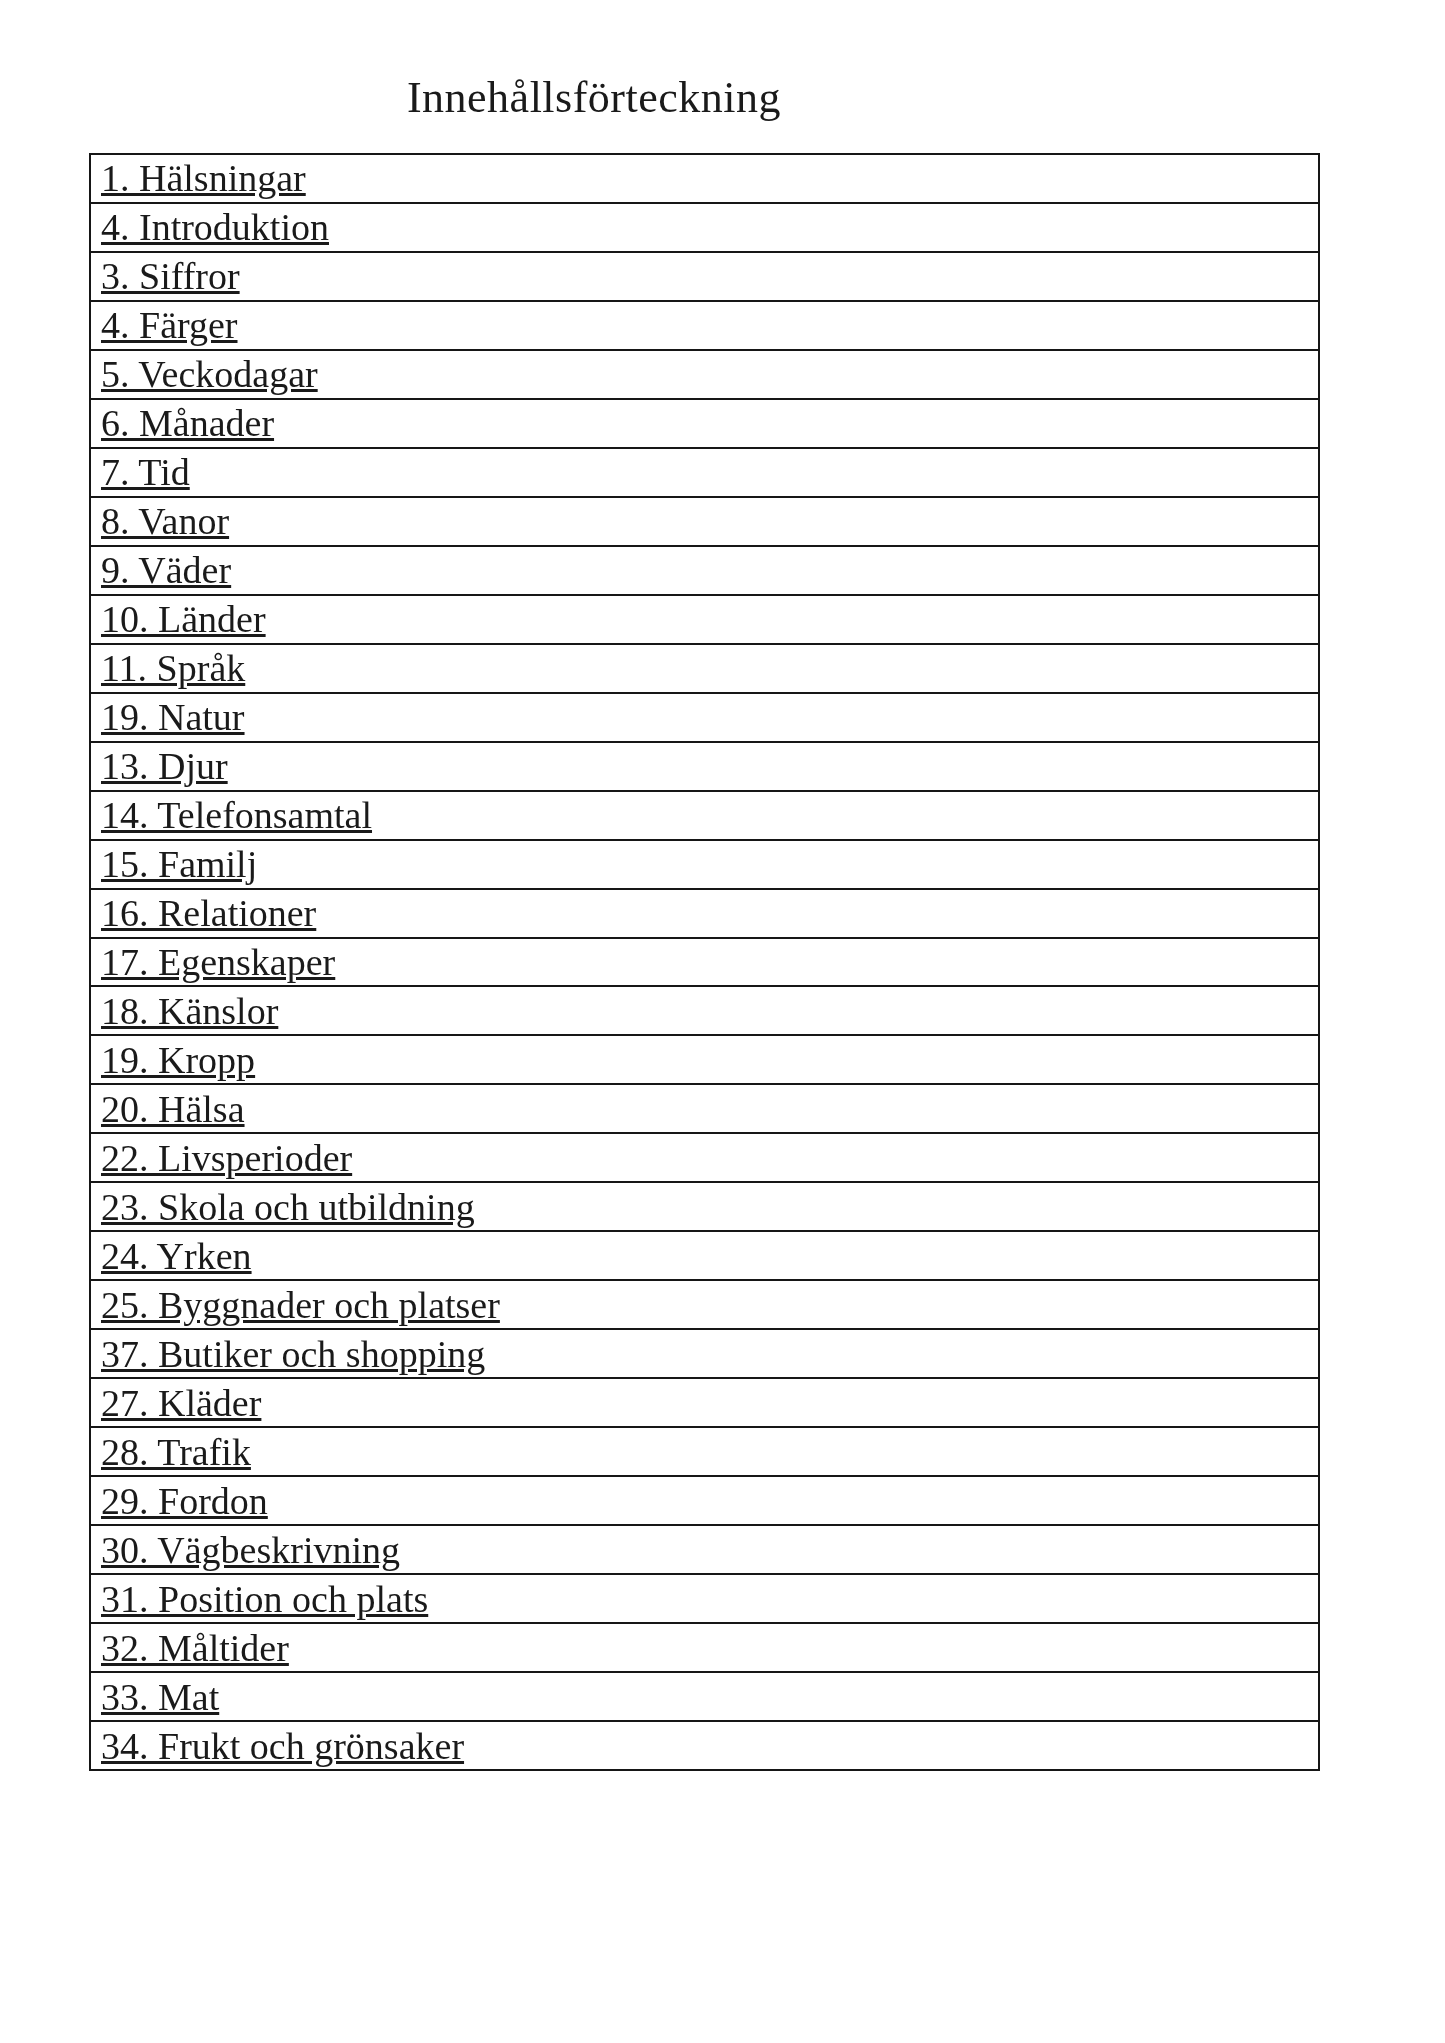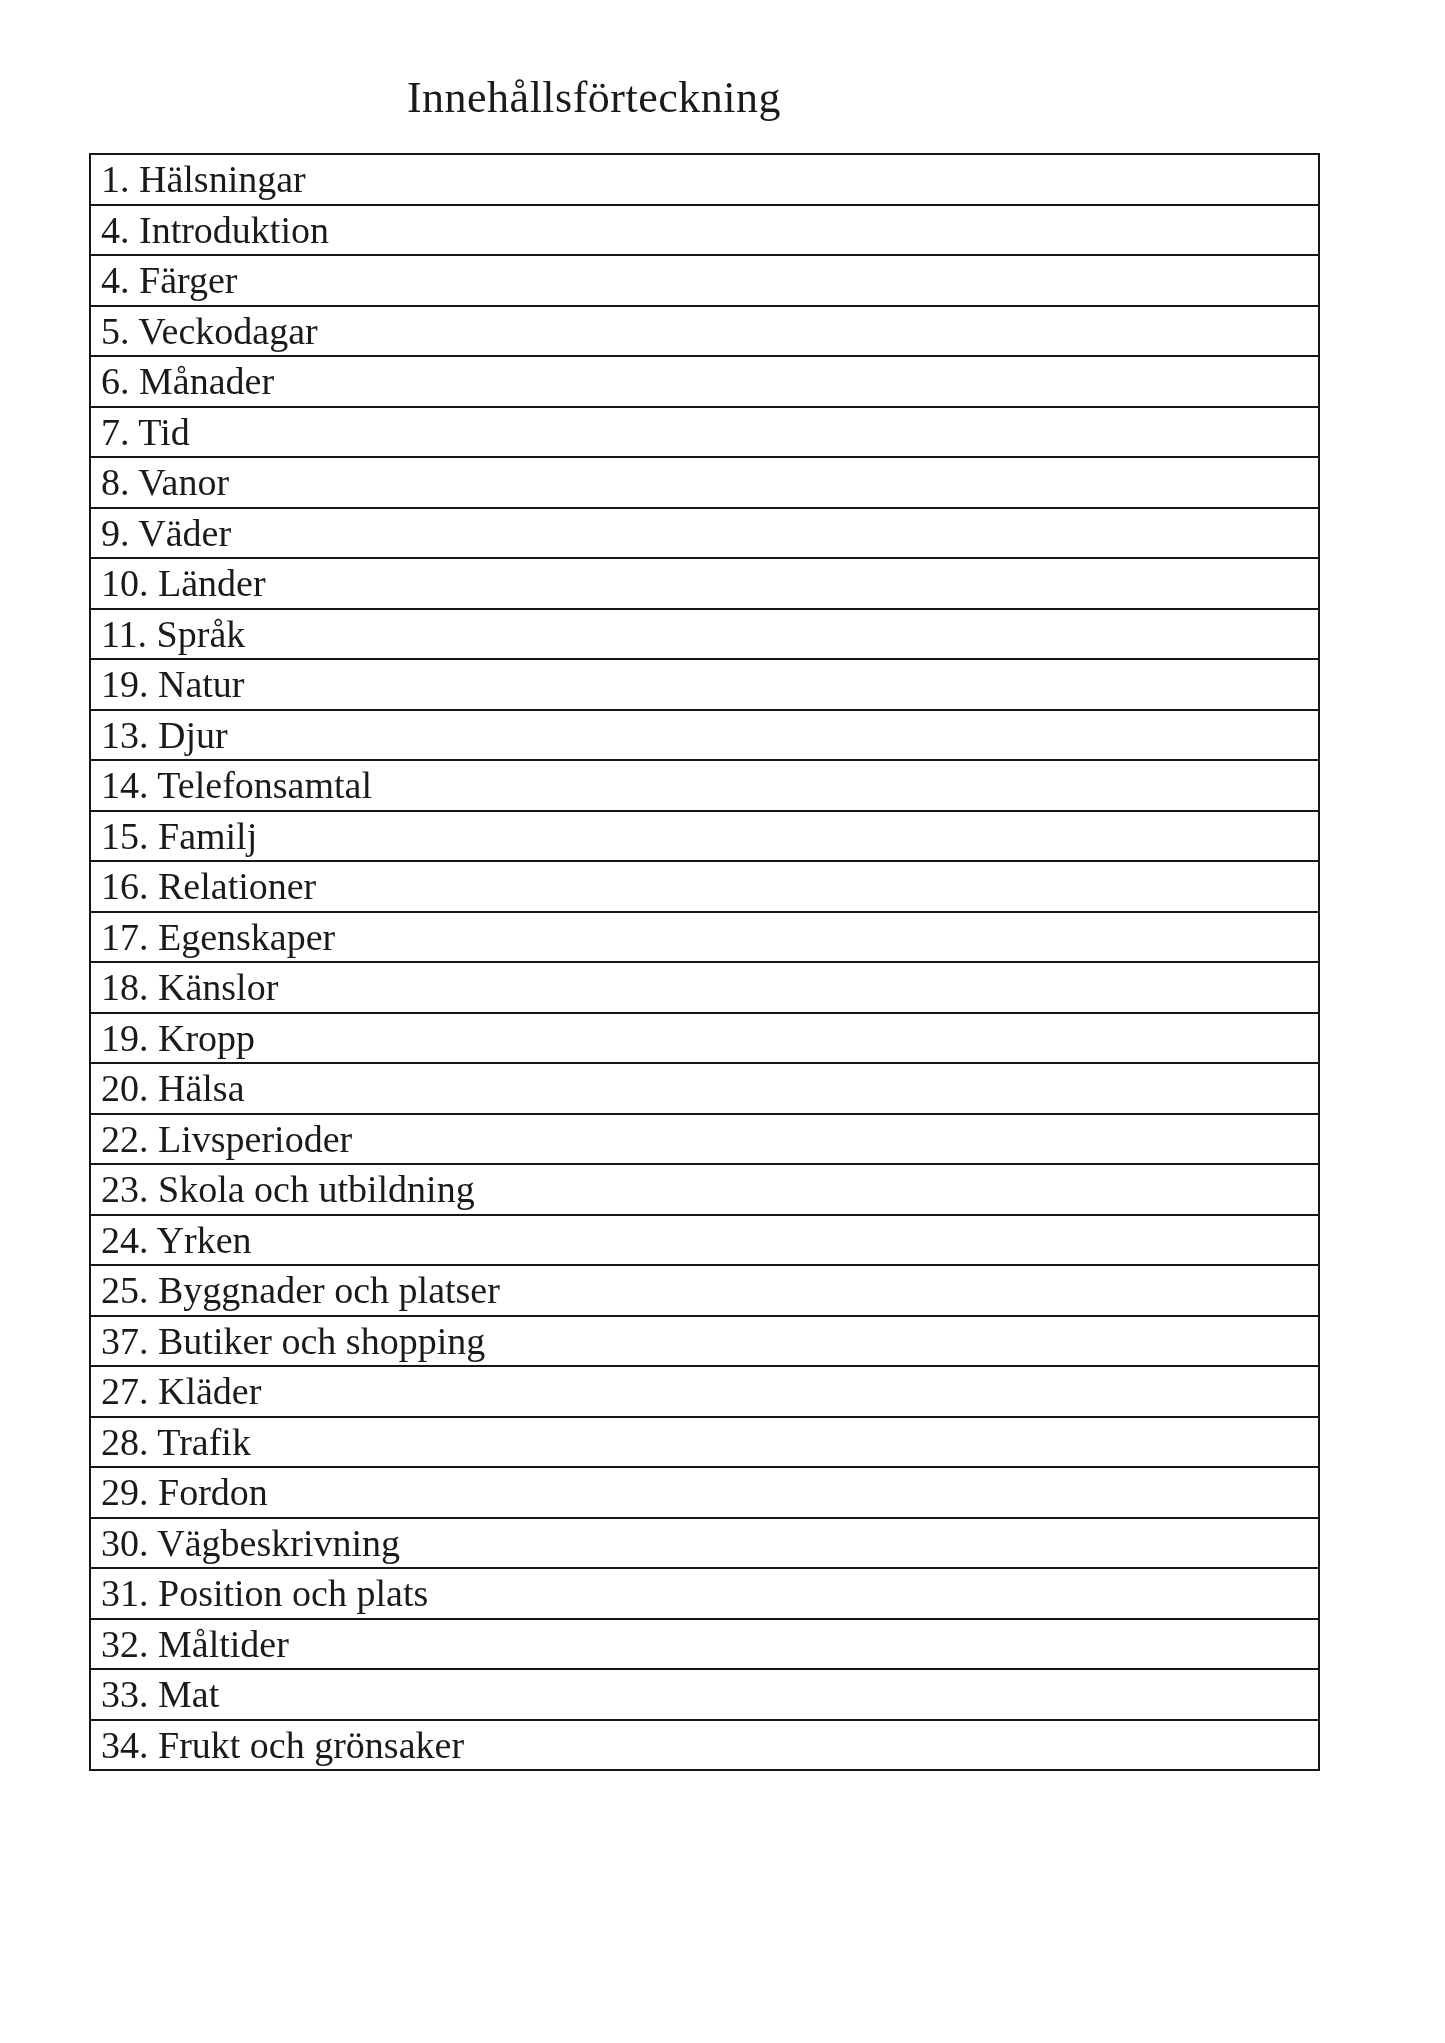--- a/index.html
+++ b/index.html
@@ -27,20 +27,21 @@
     color: #1a1a1a;
   }
   table.toc-table {
     position: absolute;
     top: 153px;
     left: 89px;
     width: 1231px;
     height: 1618px;
     border-collapse: collapse;
     table-layout: fixed;
+    text-decoration: underline;
   }
   table.toc-table td {
     border: 2px solid #161616;
     font-size: 38px;
     line-height: 1;
     padding: 0 0 0 10px;
     vertical-align: middle;
     white-space: nowrap;
     overflow: hidden;
     color: #1a1a1a;
@@ -51,20 +52,23 @@
 
 <div class="page-title">Innehållsförteckning</div>
 
 <table class="toc-table">
   <tbody>
     <tr>
         <td>1. Hälsningar</td>
       </tr>
     <tr>
         <td>4. Introduktion</td>
+      </tr>
+    <tr>
+        <td>3. Siffror</td>
       </tr>
     <tr>
         <td>4. Färger</td>
       </tr>
     <tr>
         <td>5. Veckodagar</td>
       </tr>
     <tr>
         <td>6. Månader</td>
       </tr>

